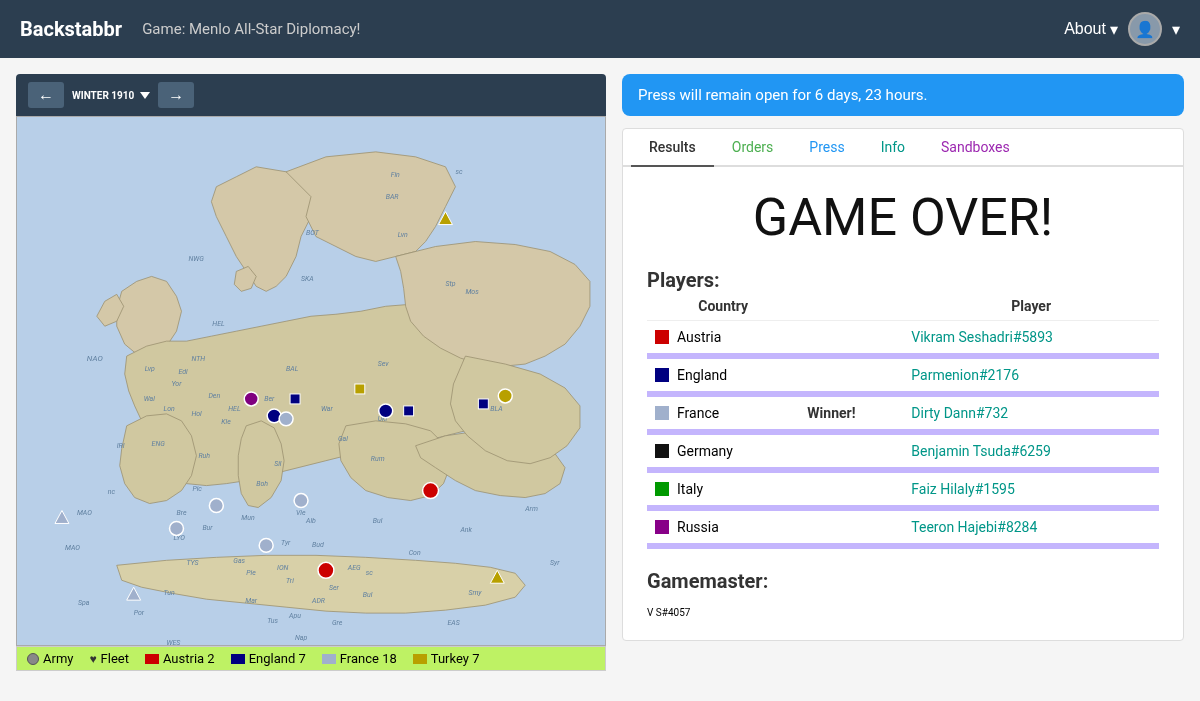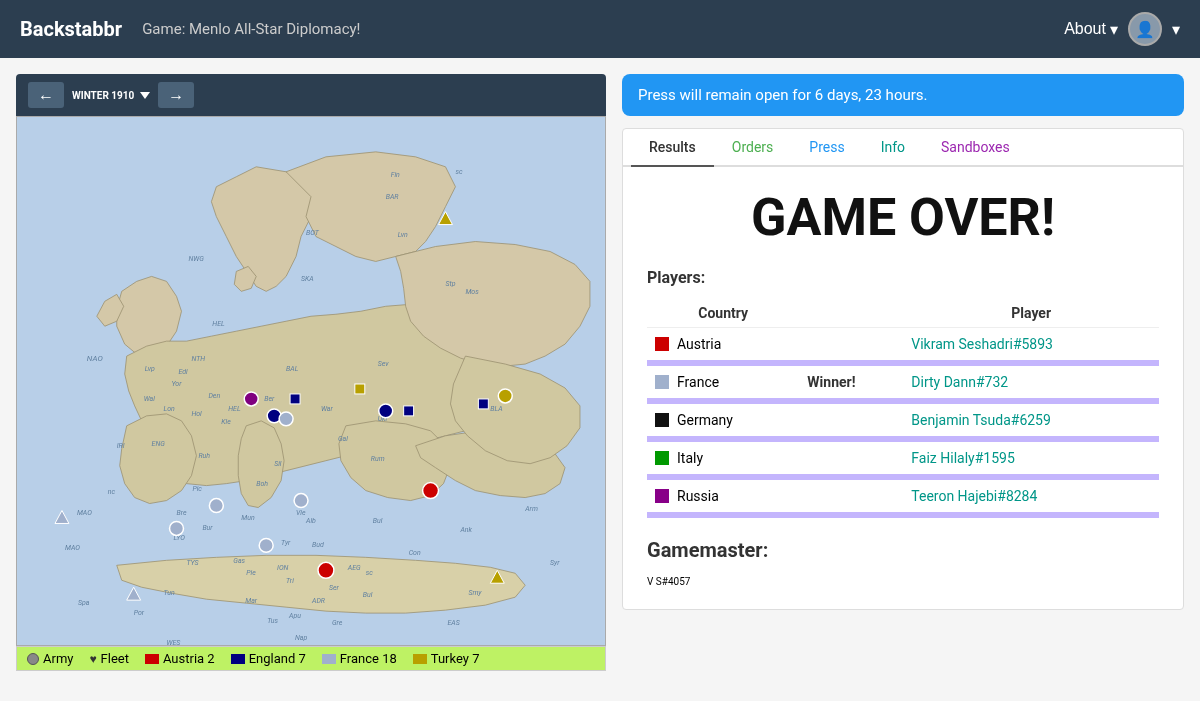--- a/index.html
+++ b/index.html
@@ -193,29 +193,28 @@
     .tab.blue { color: #2196f3; }
     .tab.teal { color: #009688; }
     .tab.purple { color: #9c27b0; }
 
     
     .tab-content {
       padding: 20px 24px;
     }
     .game-over-title {
       font-size: 52px;
-      font-weight: 700;
+      font-weight: 400;
       text-align: center;
       color: #111;
       margin-bottom: 20px;
     }
     .players-label {
-      font-size: 16px;
+      font-size: 20px;
       font-weight: bold;
-      margin-bottom: 12px;
       color: #333;
     }
     .players-table {
       width: 100%;
       border-collapse: collapse;
       font-size: 14px;
     }
     .players-table th {
       text-align: center;
       font-weight: bold;
@@ -493,20 +492,30 @@
                     <span class="country-flag-sq" style="background:#cc0000;"></span>
                     <span>Austria</span>
                   </div>
                 </td>
                 <td></td>
                 <td><a class="player-link" href="#">Vikram Seshadri#5893</a></td>
               </tr>
               <tr>
                 <td>
                   <div class="country-cell">
+                    <span class="country-flag-sq" style="background:#000080;"></span>
+                    <span>England</span>
+                  </div>
+                </td>
+                <td></td>
+                <td><a class="player-link" href="#">Parmenion#2176</a></td>
+              </tr>
+              <tr>
+                <td>
+                  <div class="country-cell">
                     <span class="country-flag-sq" style="background:#a0b0cc;"></span>
                     <span>France</span>
                   </div>
                 </td>
                 <td><span class="winner-badge">Winner!</span></td>
                 <td><a class="player-link" href="#">Dirty Dann#732</a></td>
               </tr>
               <tr>
                 <td>
                   <div class="country-cell">

